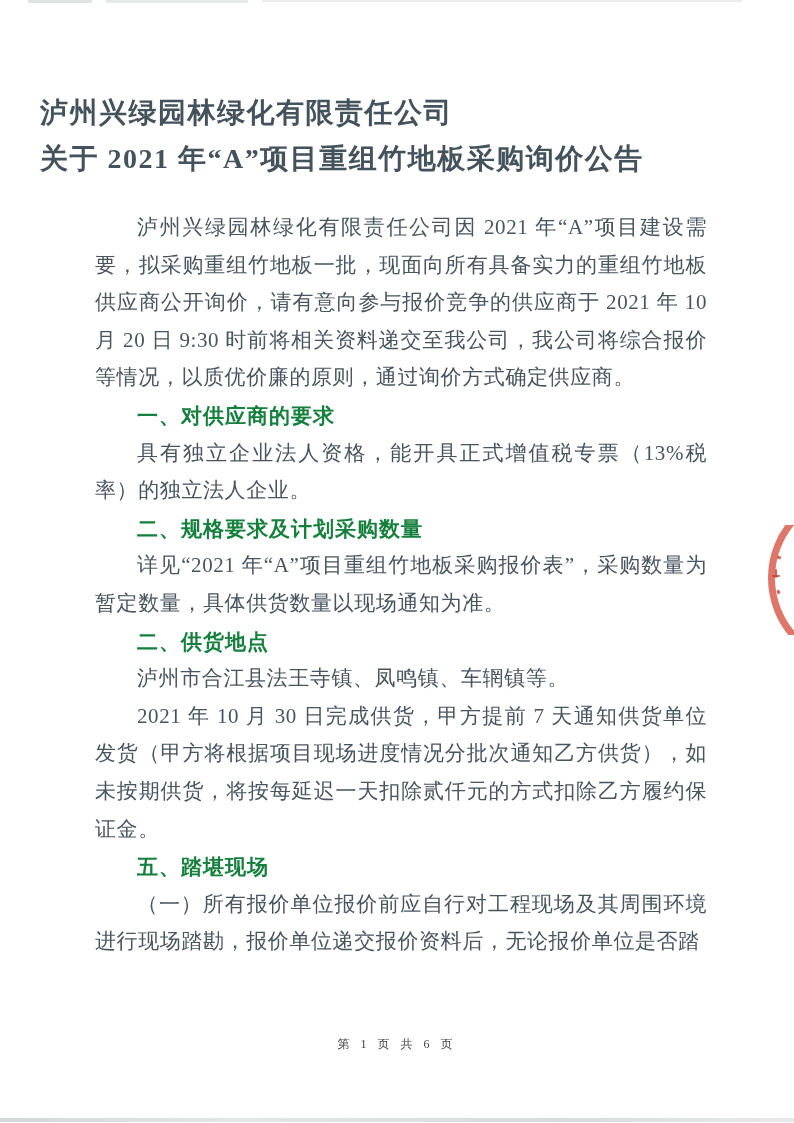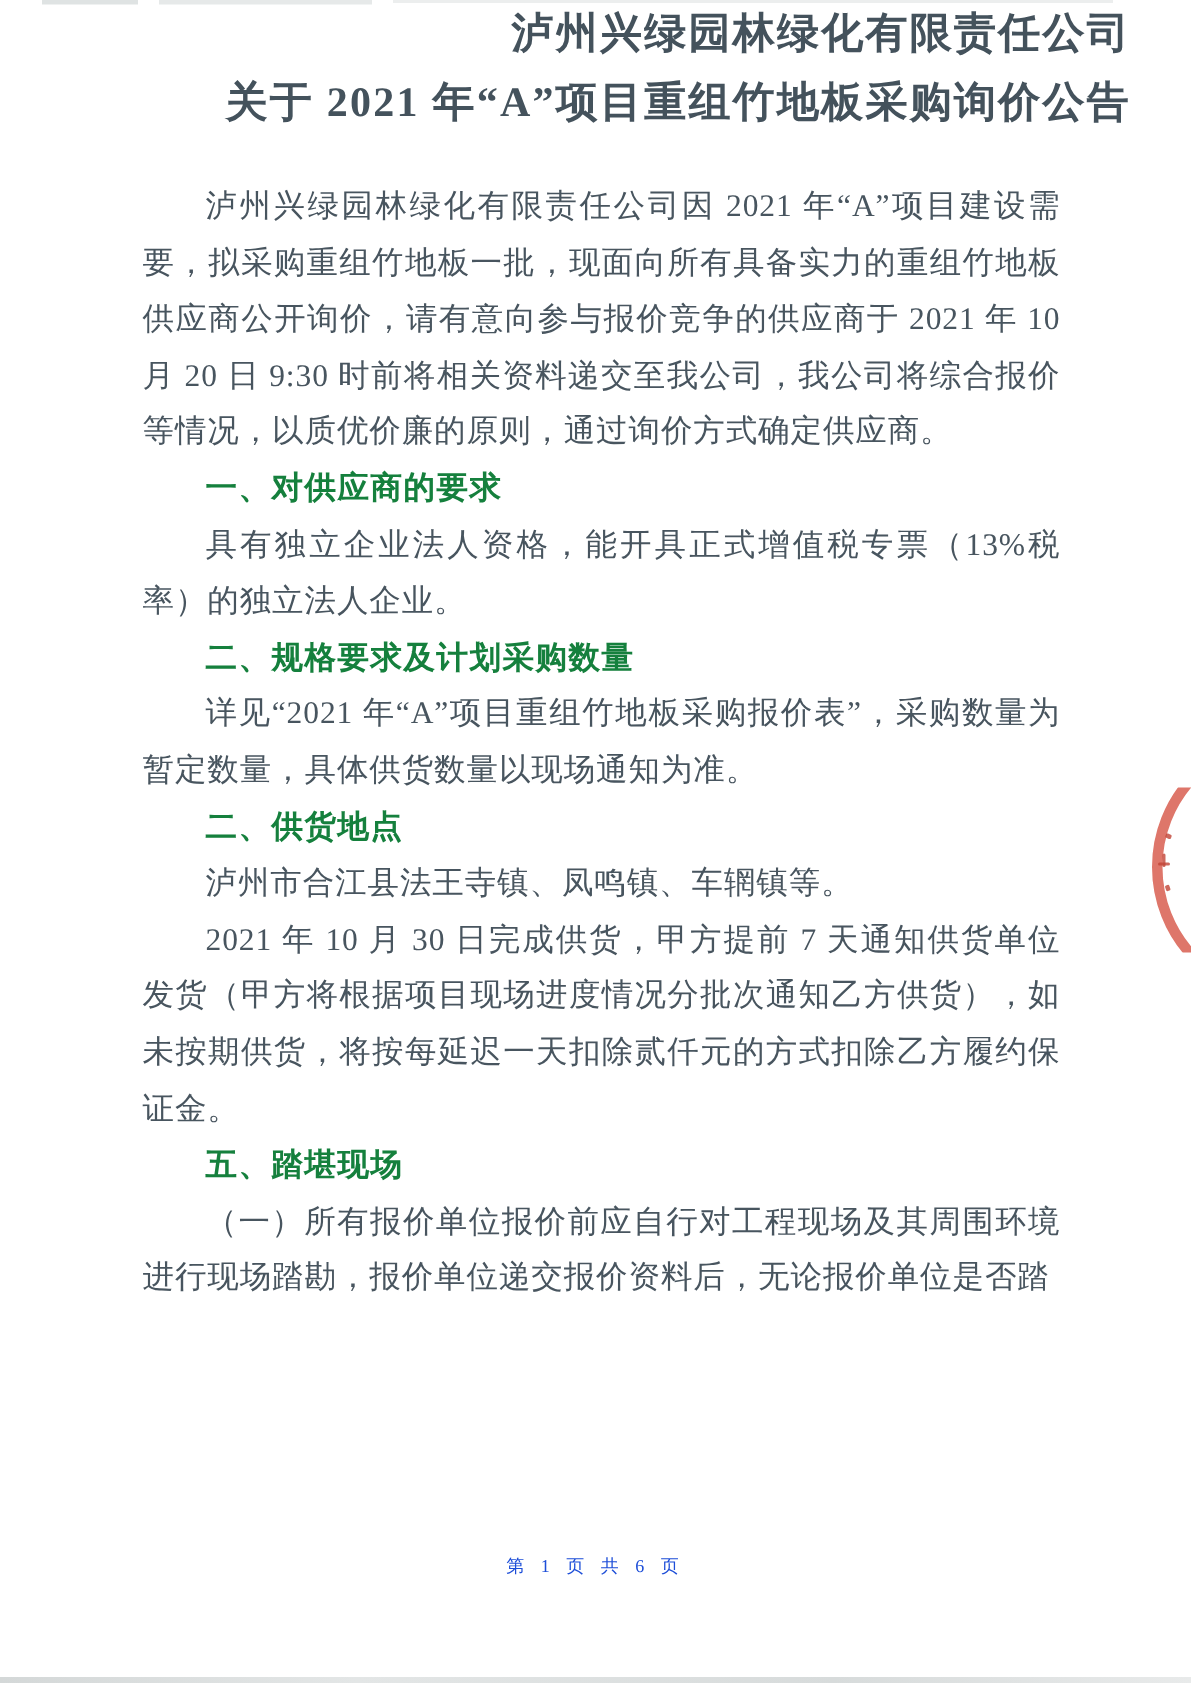--- a/index.html
+++ b/index.html
@@ -18,21 +18,22 @@
   .artifact.t1 { top: 0; left: 28px;  width: 64px;  height: 3px; background: #dfe3e3; }
   .artifact.t2 { top: 0; left: 106px; width: 142px; height: 3px; background: #e6e9e9; }
   .artifact.t3 { top: 0; left: 262px; width: 480px; height: 2px; background: #eceeee; }
   .artifact.b1 {
     top: 1118px; left: 0; width: 794px; height: 4px;
     background: linear-gradient(to right, #d4d8d8, #e3e6e6 30%, #d7dbdb 70%, #e8eaea);
   }
 
   .titles {
     margin: 0 40px;
-    text-align: right;
+    padding-top: 90px;
+    text-align: left;
     font-weight: bold;
     color: #44525c;
   }
   .title-line {
     font-size: 28px;
     line-height: 46px;
     letter-spacing: 1.5px;
   }
 
   .content {
@@ -57,21 +58,21 @@
     letter-spacing: 1px;
   }
 
   .footer {
     position: absolute;
     left: 0; right: 0;
     top: 1036px;
     text-align: center;
     font-size: 12px;
     letter-spacing: 4px;
-    color: #1d4ed8;
+    color: #404040;
     font-family: "Liberation Serif", "DejaVu Serif", serif;
   }
 
   
   .seal-clip {
     position: absolute;
     top: 525px;
     right: 0;
     width: 42px;
     height: 110px;

